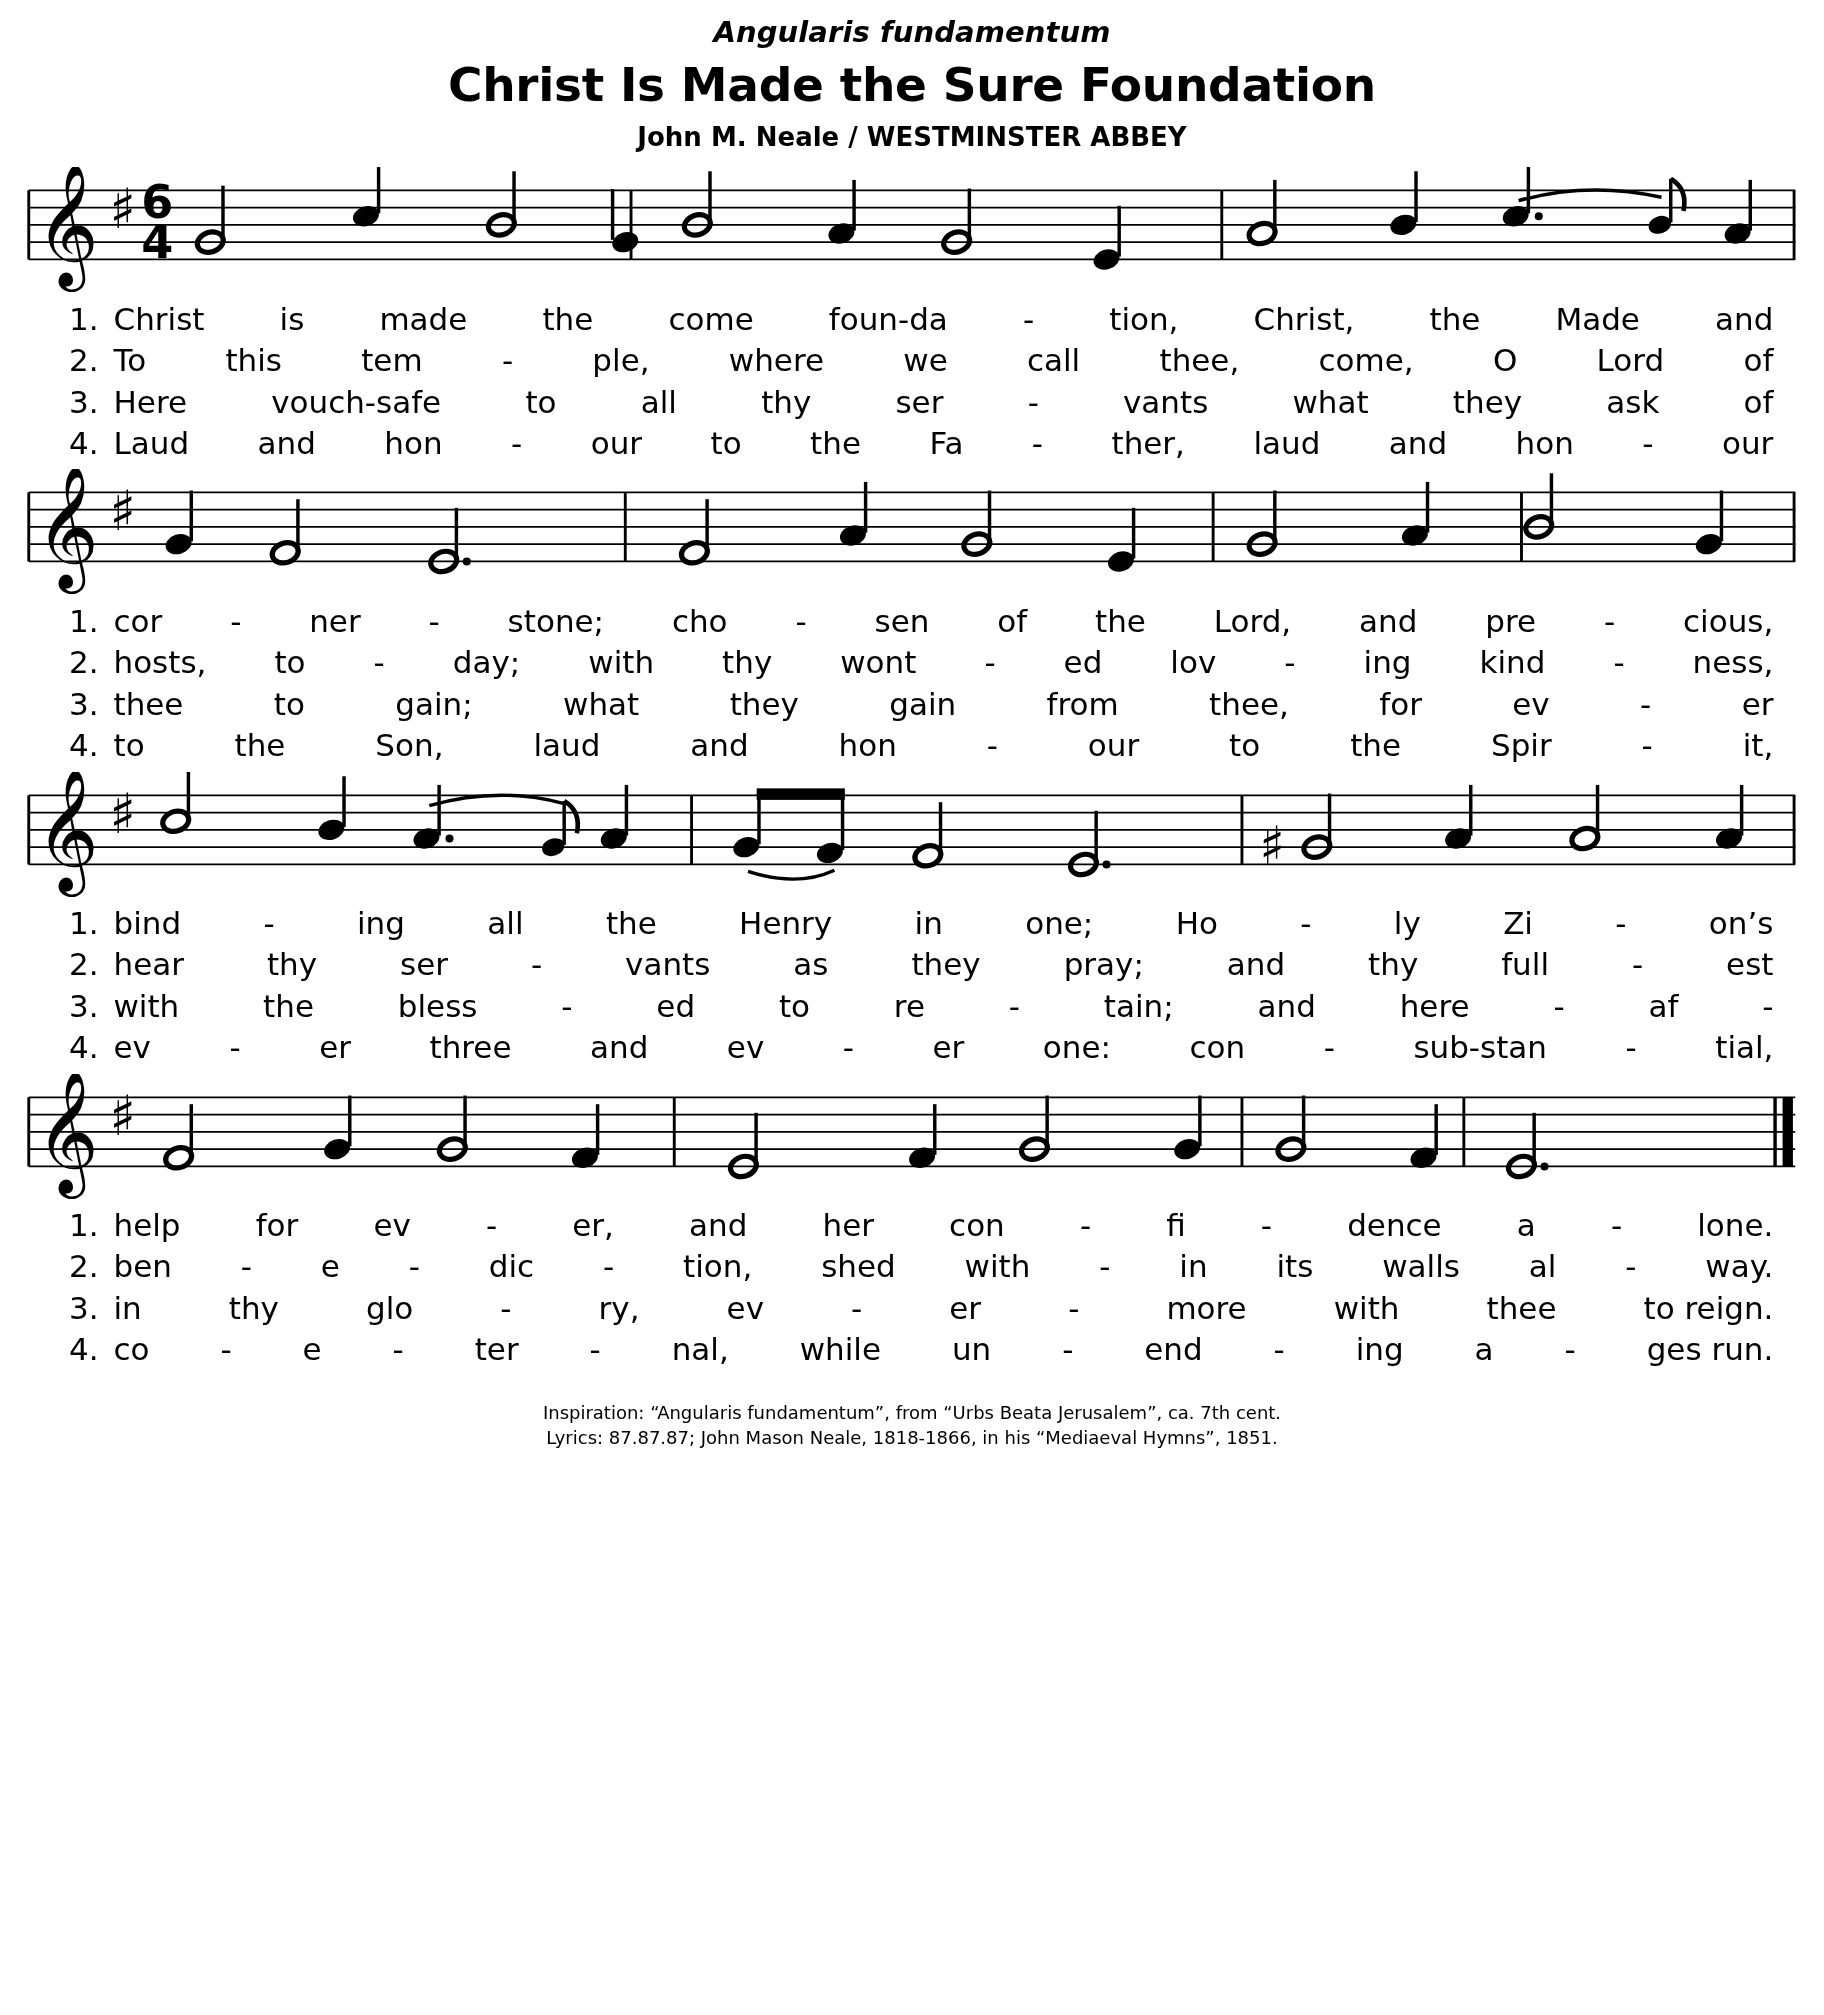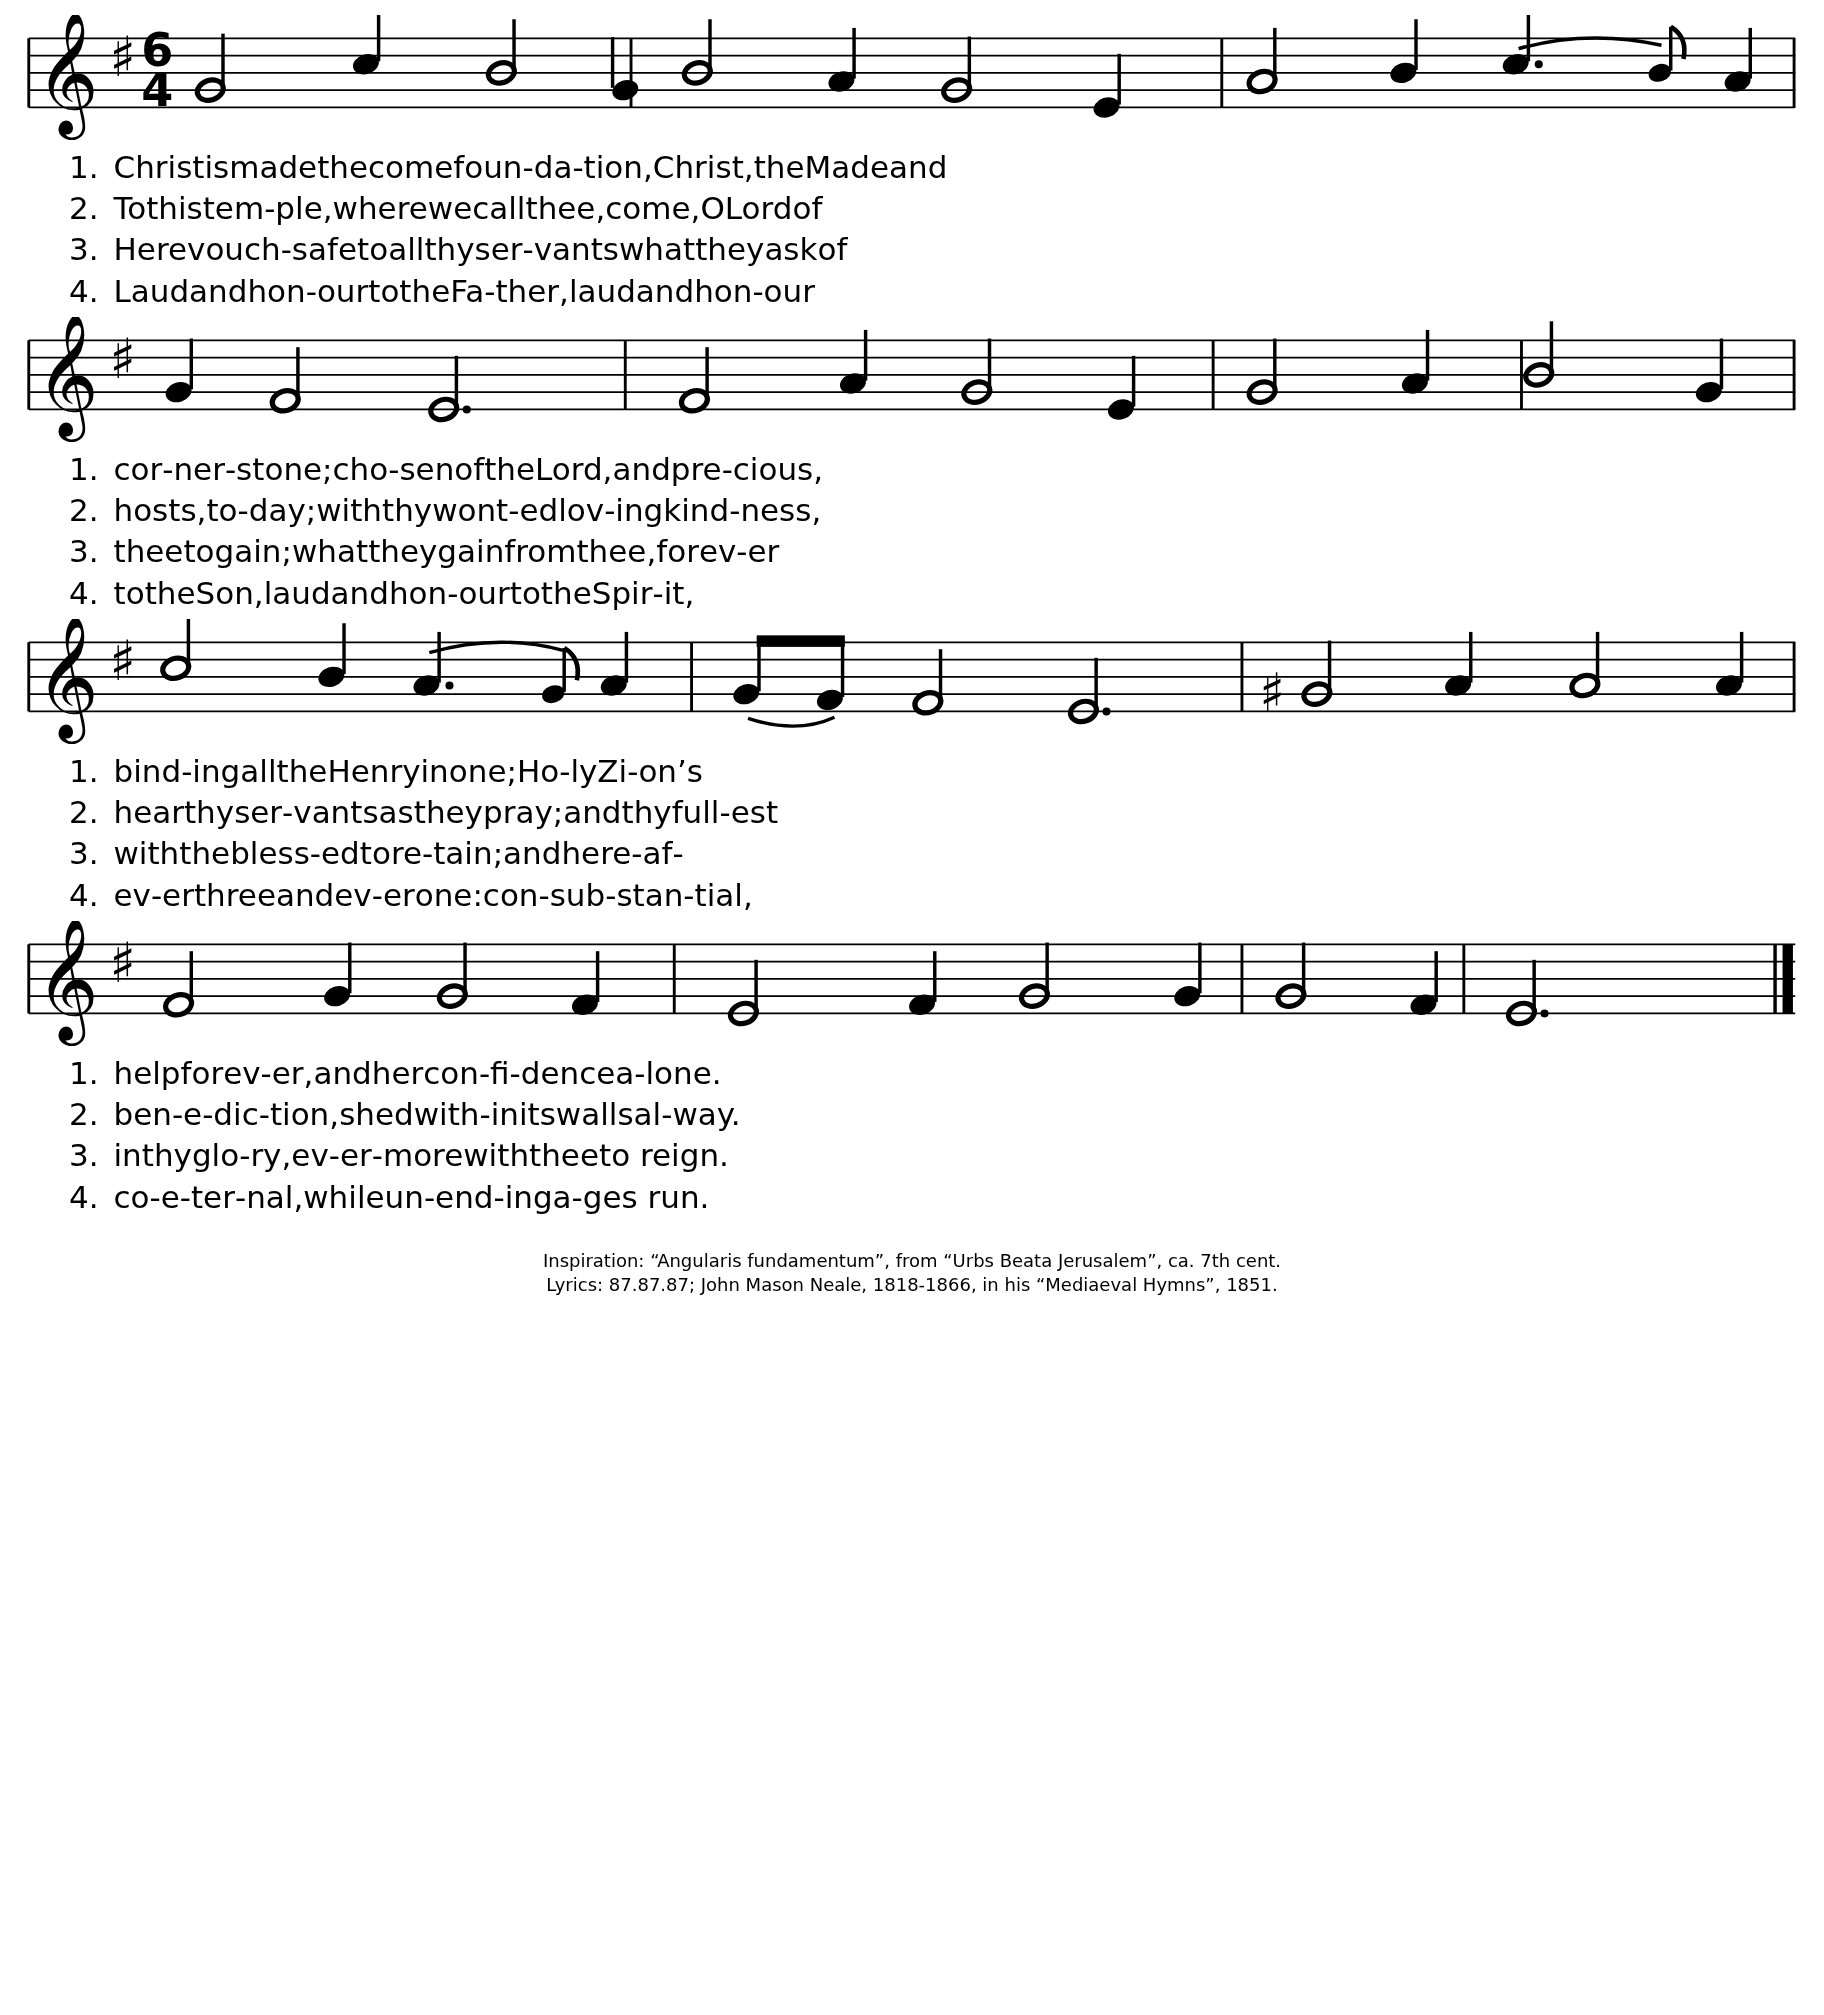--- a/index.html
+++ b/index.html
@@ -68,38 +68,44 @@
   .lyric-num {
     width: 63px;
     flex: 0 0 63px;
     text-align: right;
     padding-right: 15px;
     box-sizing: border-box;
   }
   .lyric-words {
     flex: 1 1 auto;
     display: flex;
+    justify-content: space-between;
     align-items: baseline;
   }
   .syl { display: inline-block; }
 
   
   .footer {
     margin-top: 36px;
     text-align: center;
     font-size: 18px;
     line-height: 1.35;
   }
   .footer div { margin: 0; }
 </style>
 </head>
 <body>
 
 <div class="page">
 
+  <div class="hdr">
+    <div class="hdr-incipit">Angularis fundamentum</div>
+    <div class="hdr-title">Christ Is Made the Sure Foundation</div>
+    <div class="hdr-credit">John M. Neale / WESTMINSTER ABBEY</div>
+  </div>
 
   <div class="system">
     <div class="staff-wrap">
       <svg class="staff-svg" width="1778" height="133" viewBox="0 0 3085 230" xmlns="http://www.w3.org/2000/svg">
         <g stroke="#000" stroke-width="3">
           <line x1="10" y1="40" x2="3075" y2="40"></line>
           <line x1="10" y1="70" x2="3075" y2="70"></line>
           <line x1="10" y1="100" x2="3075" y2="100"></line>
           <line x1="10" y1="130" x2="3075" y2="130"></line>
           <line x1="10" y1="160" x2="3075" y2="160"></line>

